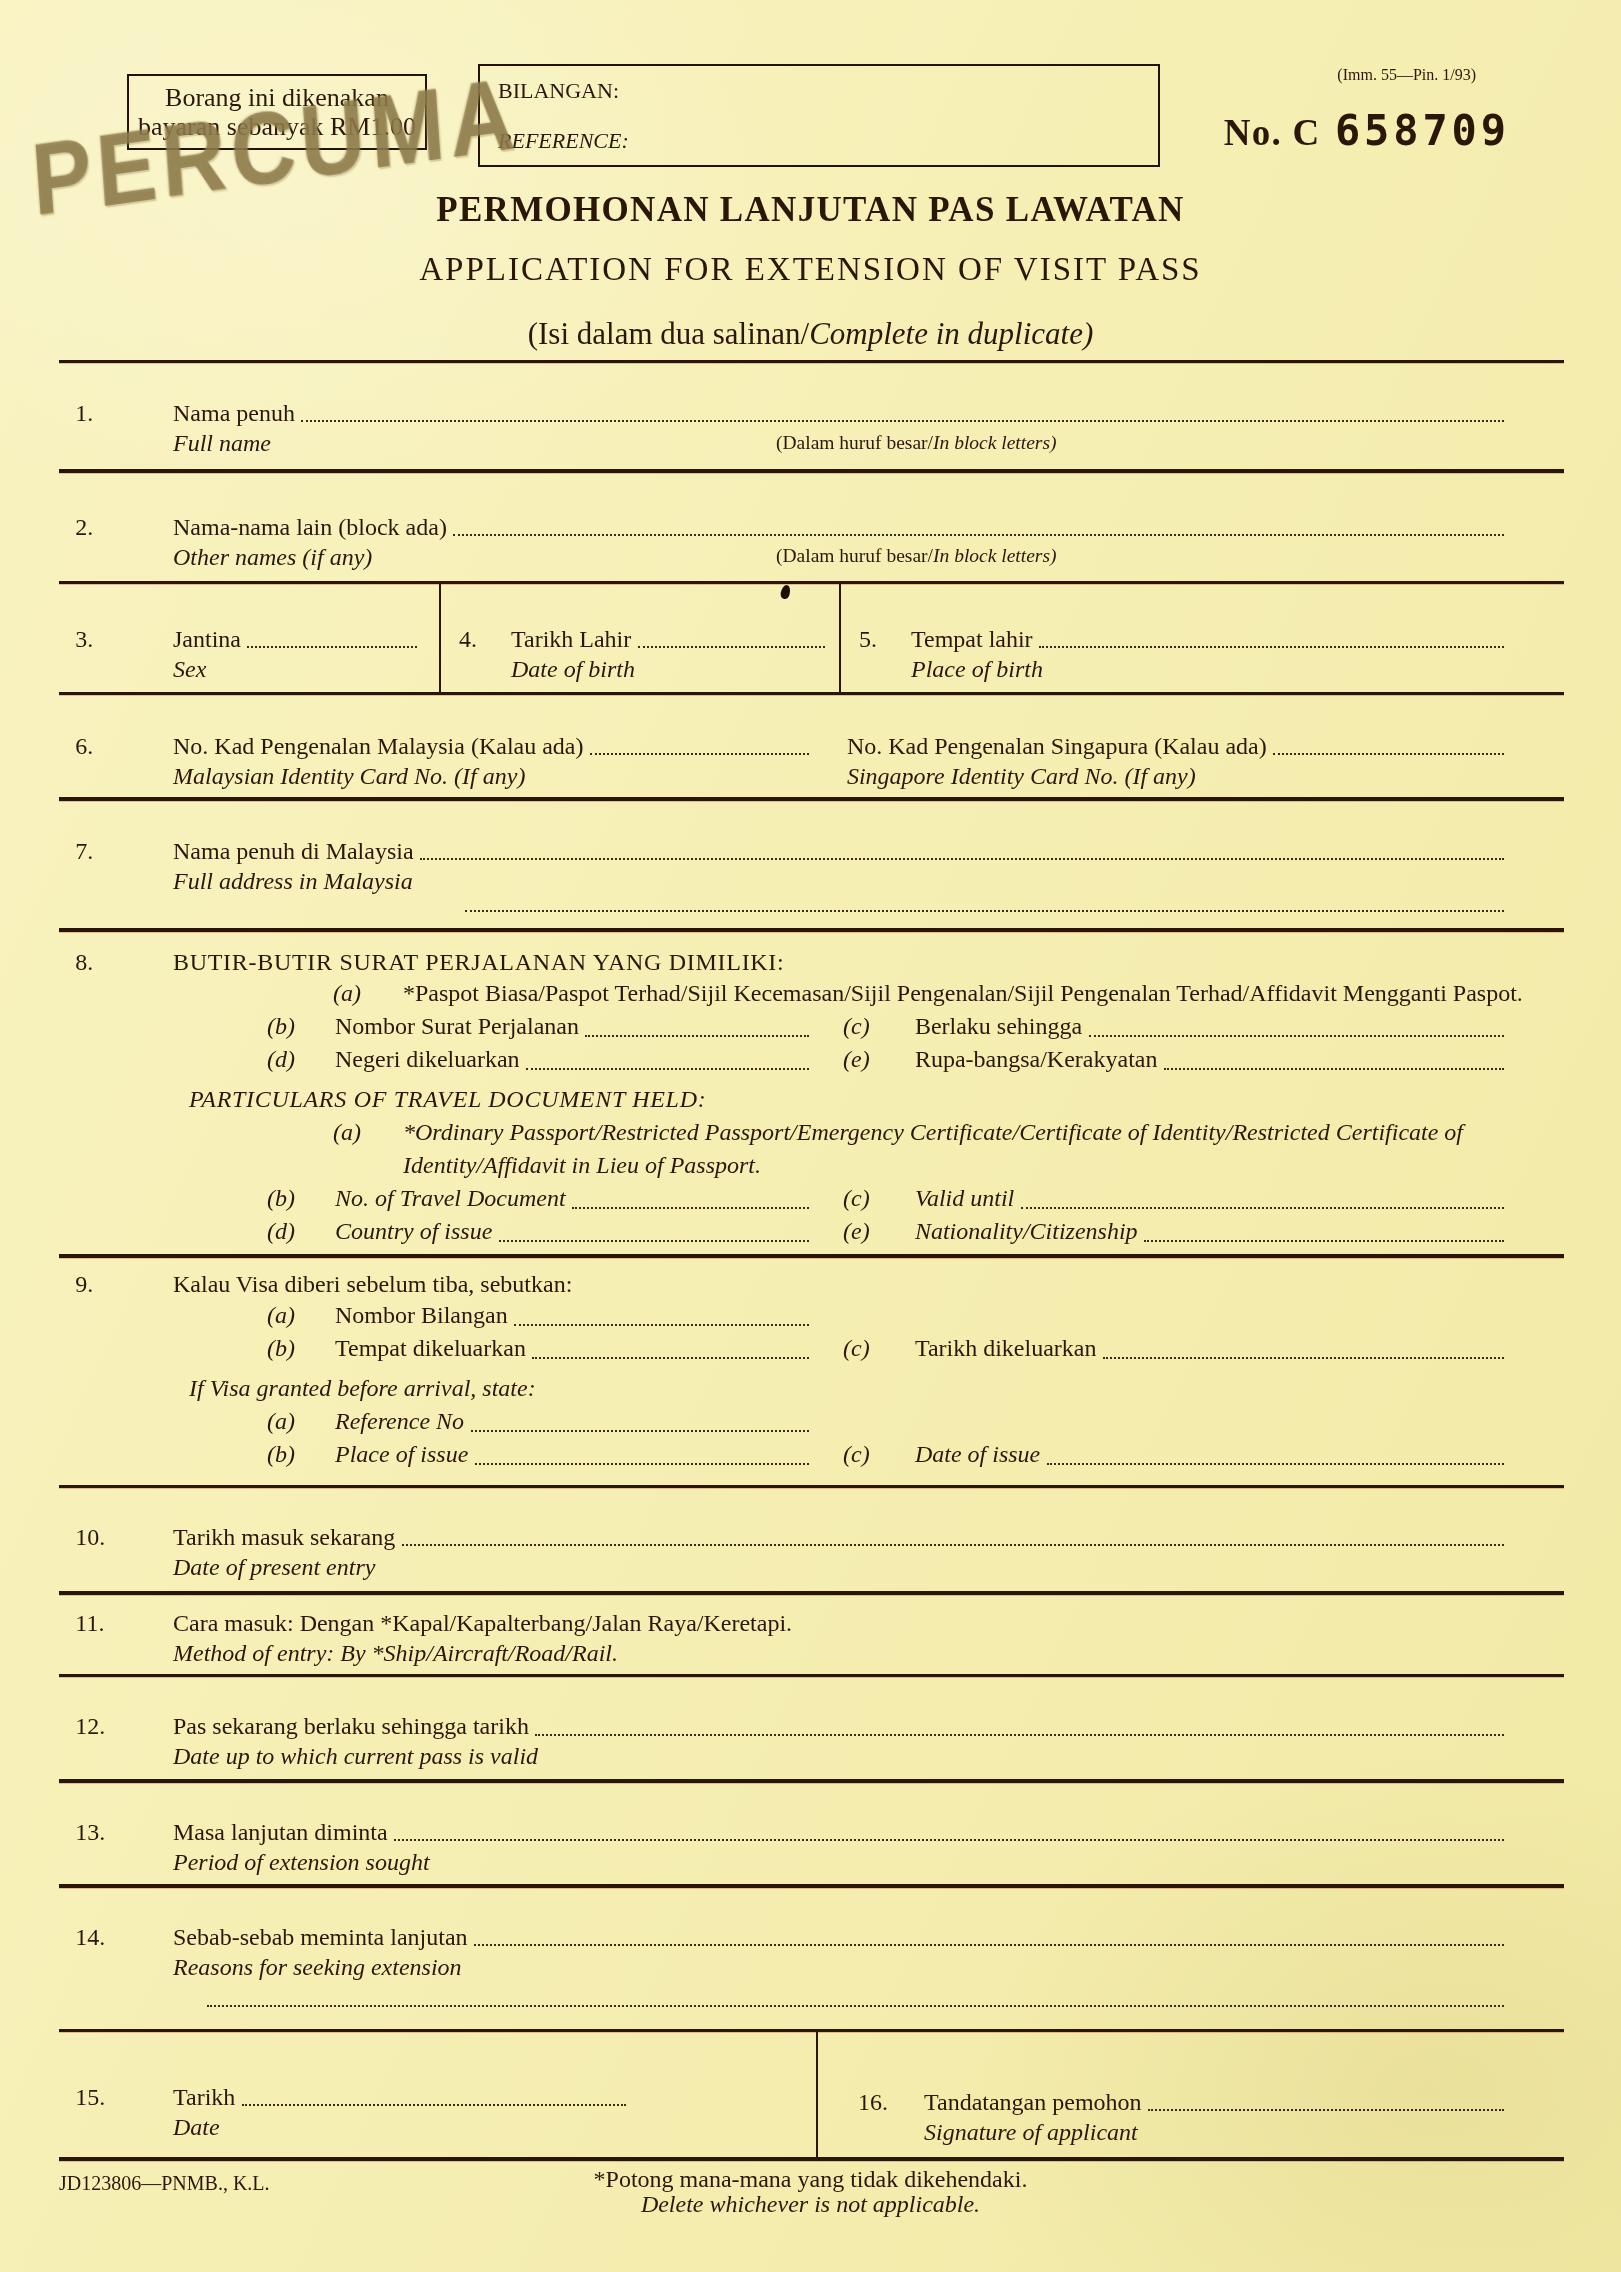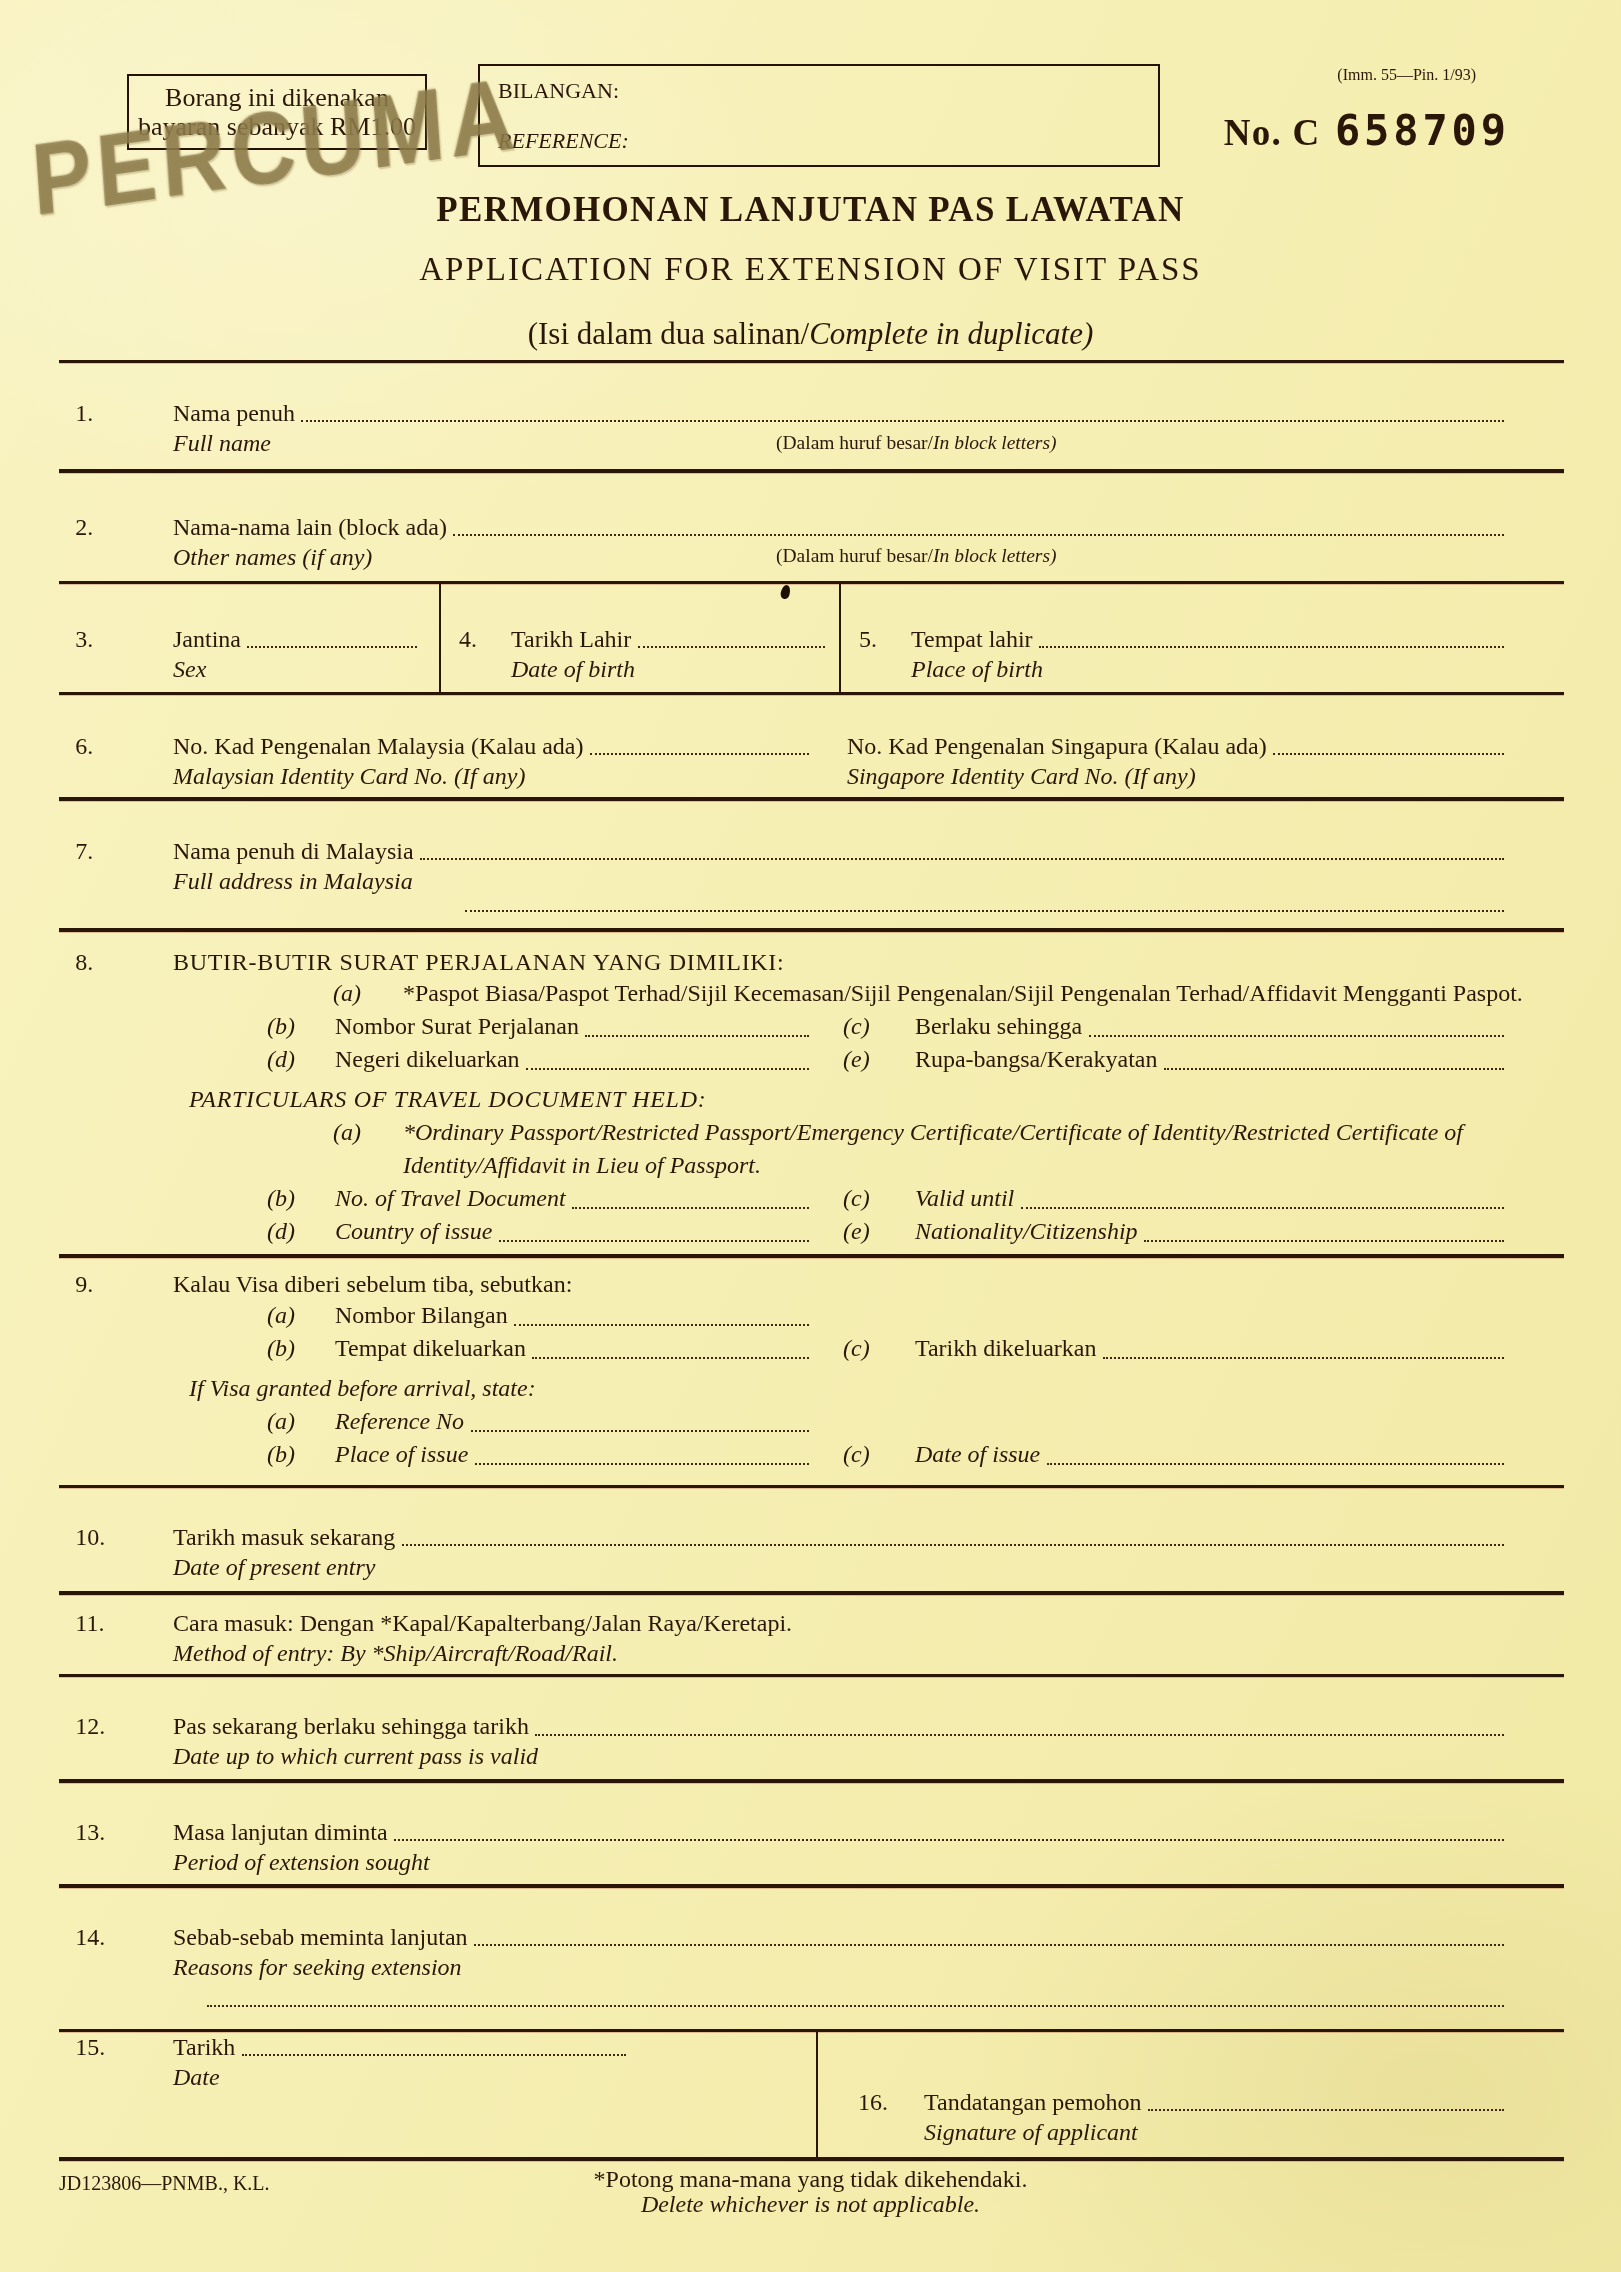--- a/index.html
+++ b/index.html
@@ -106,21 +106,21 @@
   .tag { flex:0 0 68px; font-style:italic; }
   .para { padding-left:344px; text-indent:-70px; line-height:33px; }
   .tag-inline { display:inline-block; width:70px; font-style:italic; text-indent:0; }
   .part-heading { padding-left:130px; line-height:33px; margin-top:6.5px; }
   .cont { display:flex; margin-top:14.3px; padding-left:399px; }
   .cont14 { display:flex; margin-top:23.5px; padding-left:141px; }
 
   
   .sigrow { display:flex; height:125px; }
   .sigl { flex:0 0 759px; border-right:2px solid #2b1507; display:flex; flex-direction:column;
-          padding-bottom:2px; }
+          justify-content:flex-end; padding-bottom:15px; }
   .sigr { flex:1 1 auto; display:flex; flex-direction:column; justify-content:flex-end;
           padding-bottom:10.4px; padding-left:15px; }
   .sigr .num { flex:0 0 91px; padding-left:25px; }
 
   
   .footer { position:relative; padding:9px 57px 0 59px; font-size:20px; line-height:26px; }
   .footer-center { position:absolute; left:50%; top:6.5px; transform:translateX(-50%);
                    text-align:center; font-size:24px; line-height:25px; white-space:nowrap; }
   .blot { position:absolute; left:781px; top:585px; width:8.5px; height:14.3px;
           background:#1c0f06; border-radius:50% 50% 50% 50%/60% 60% 40% 40%;

